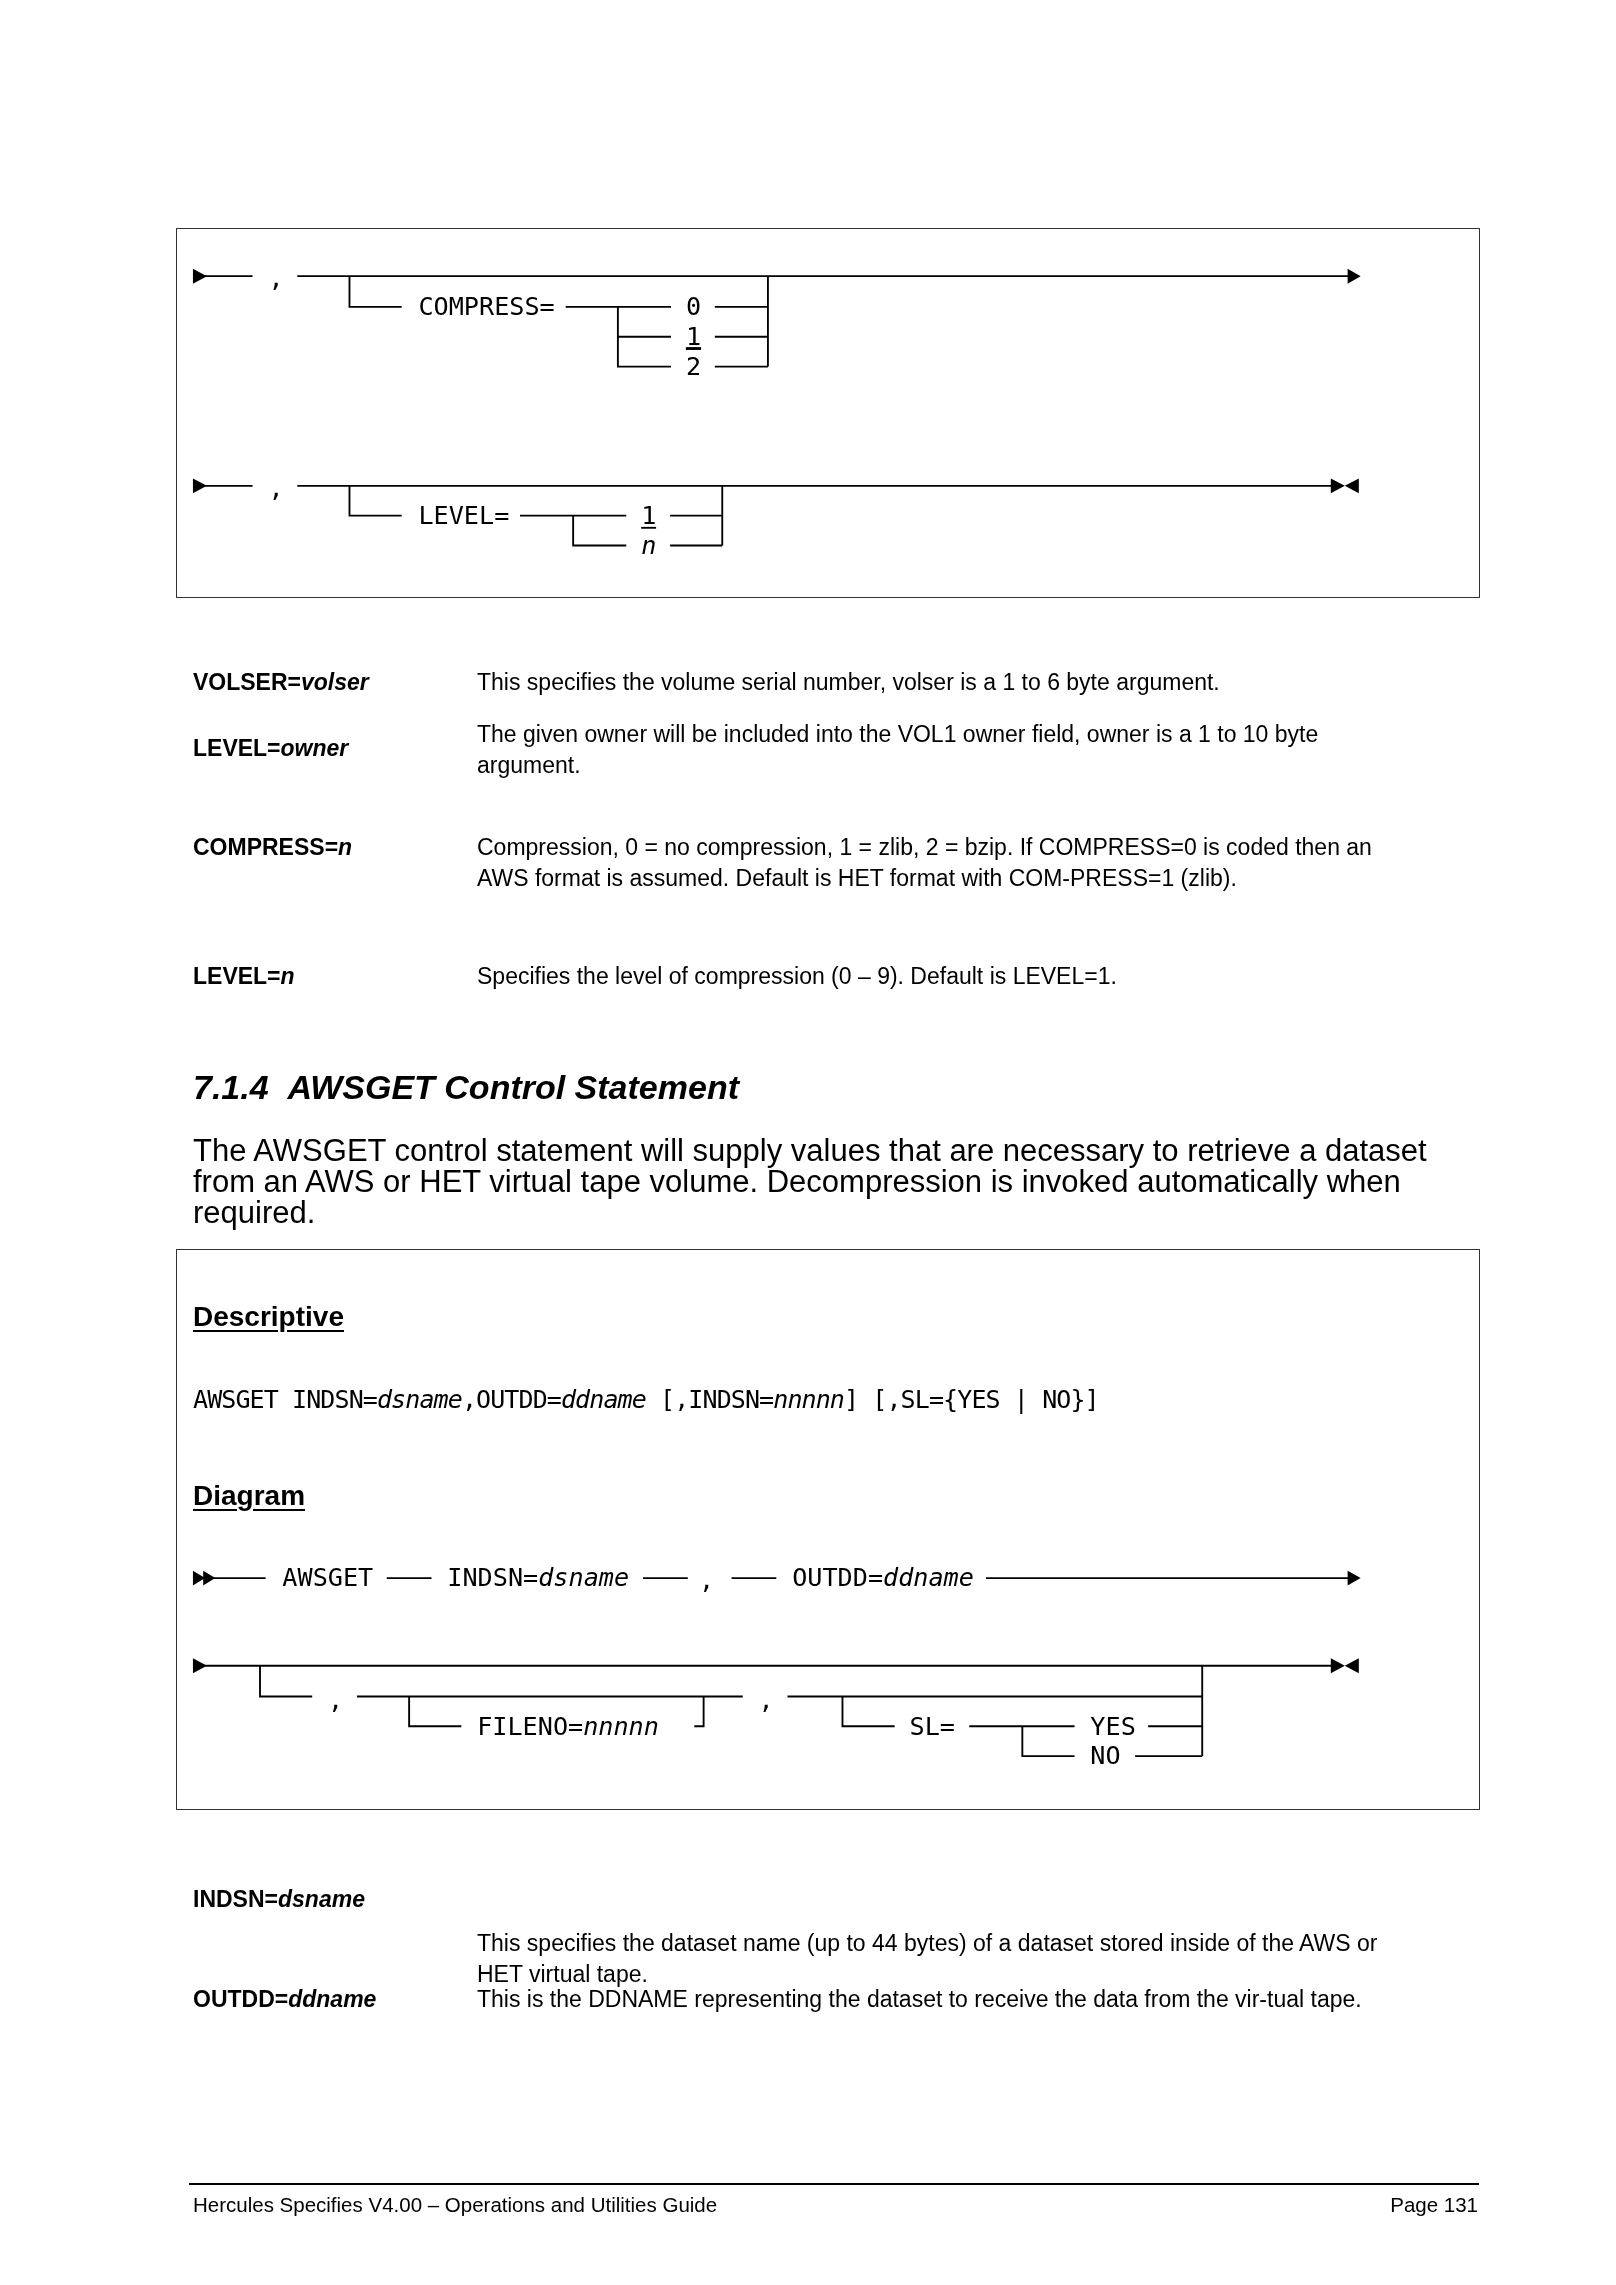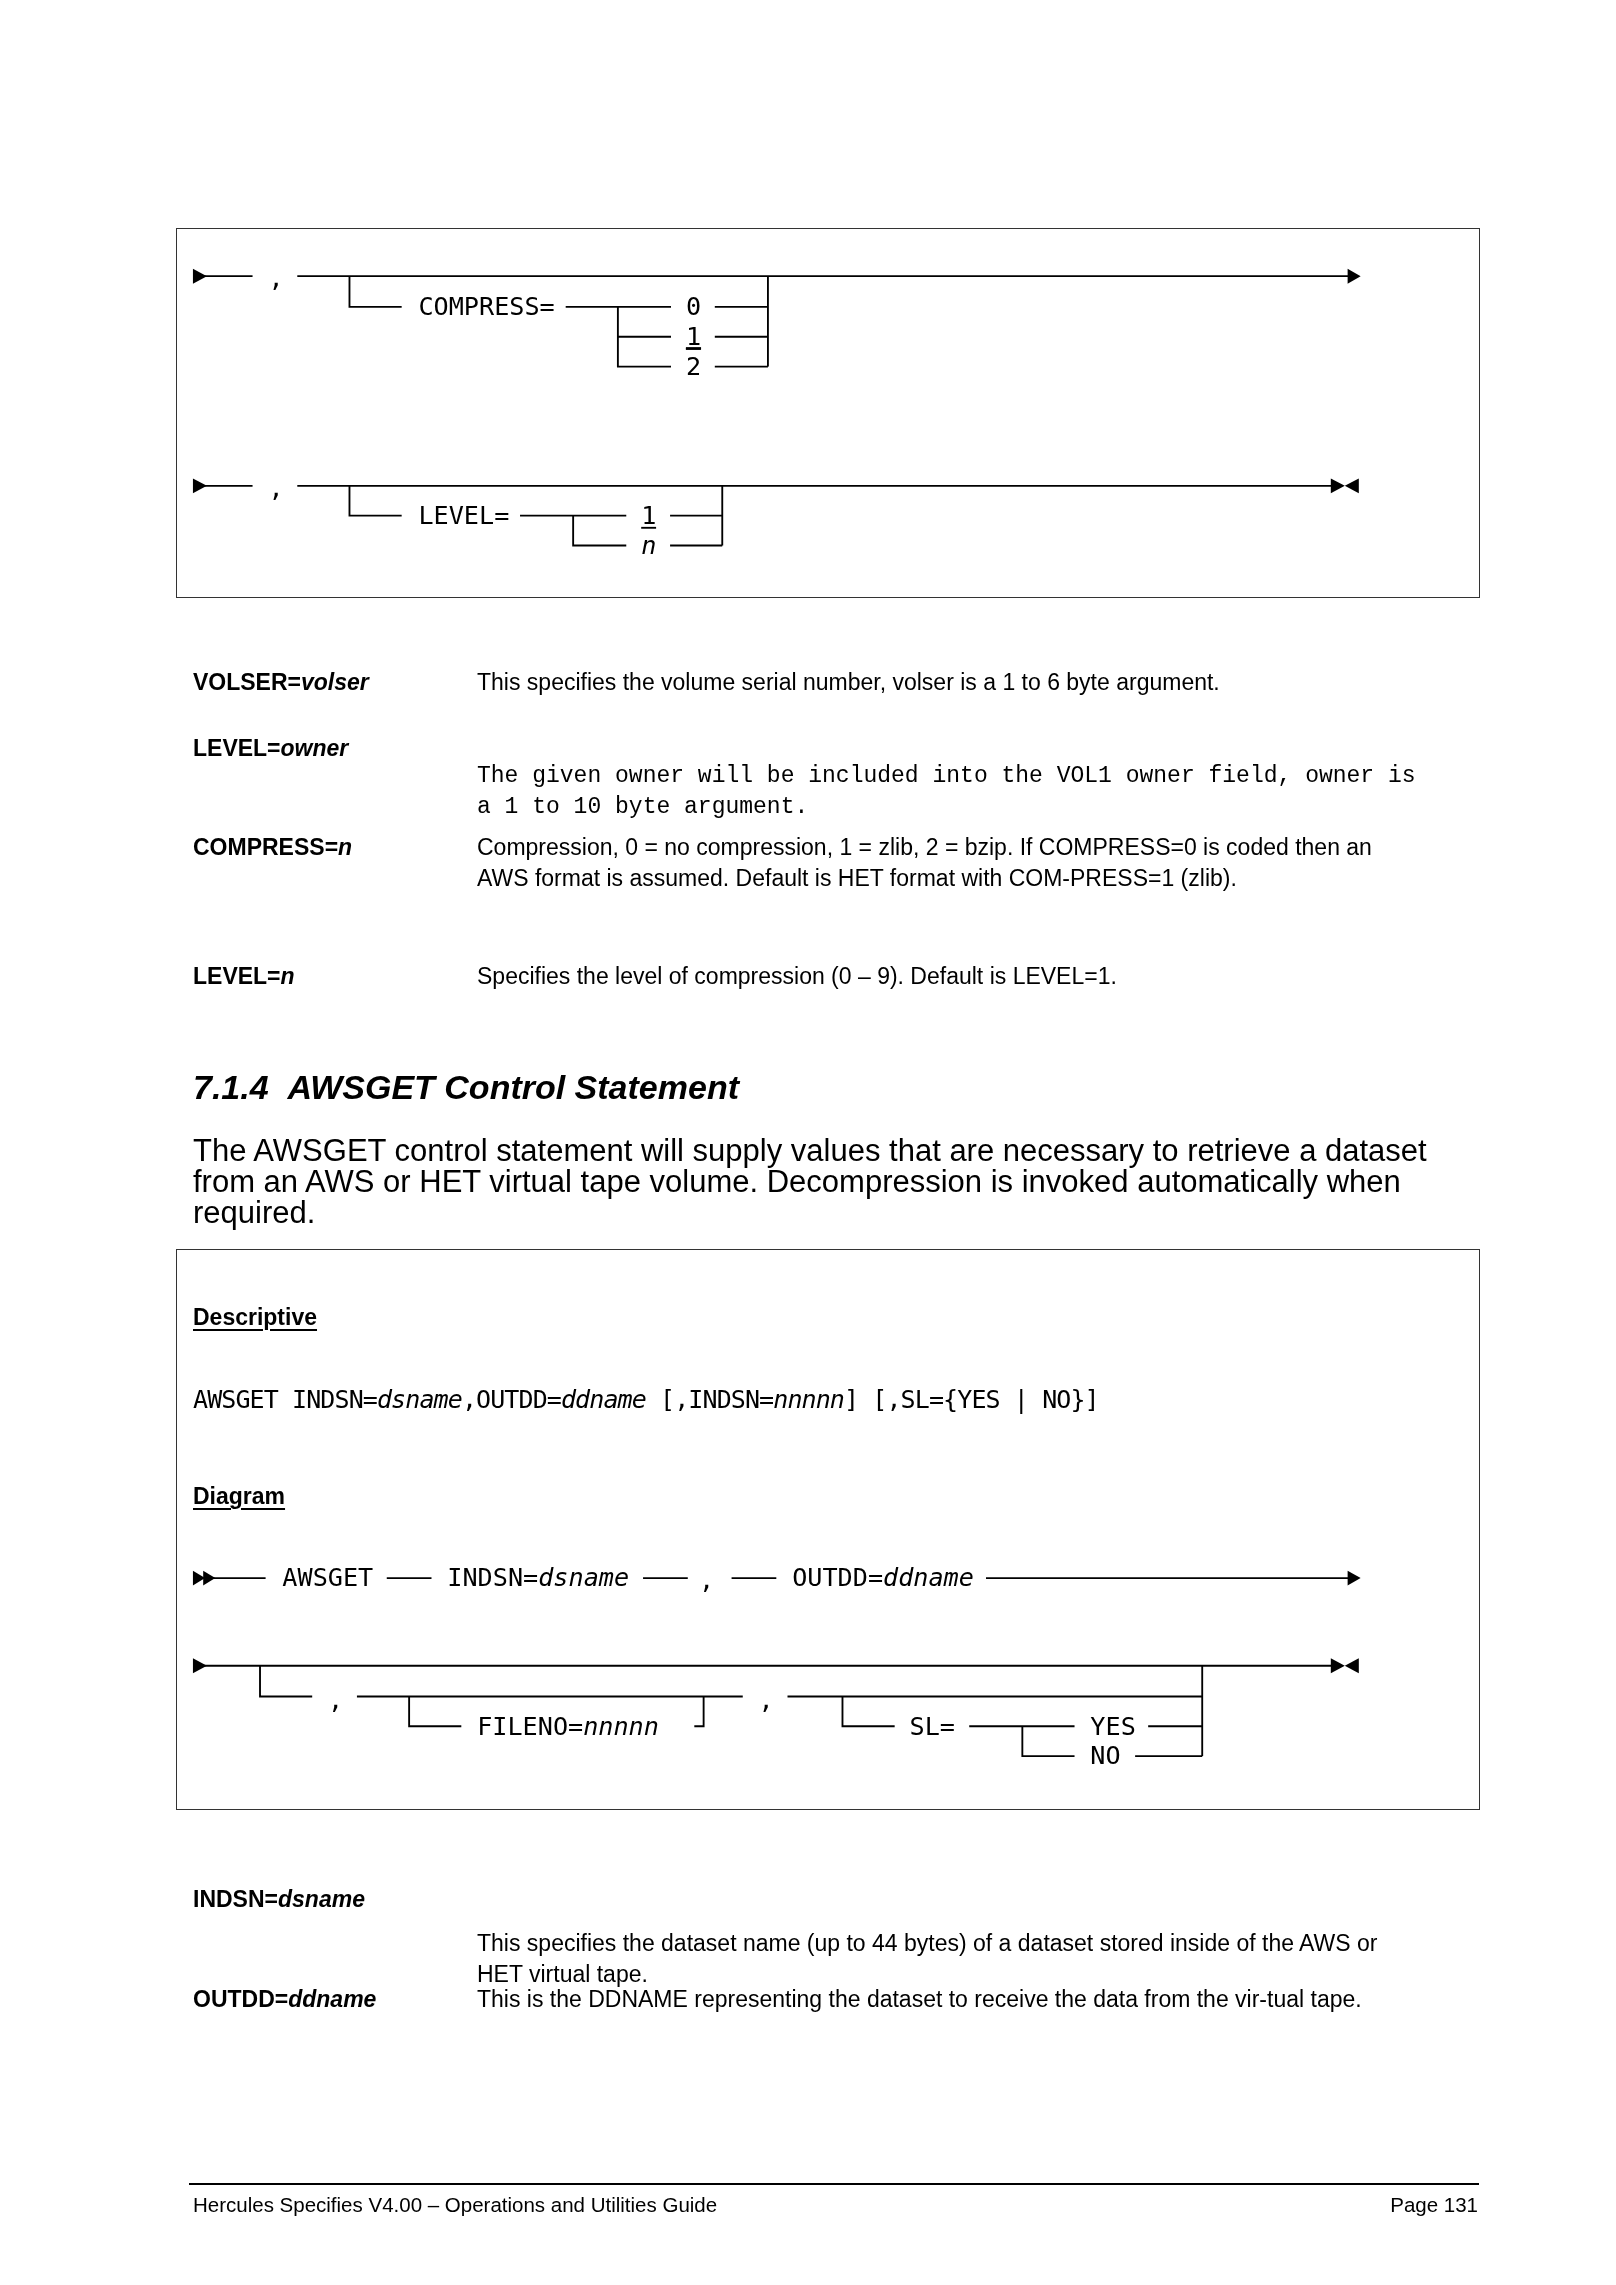--- a/index.html
+++ b/index.html
@@ -6,21 +6,21 @@
   body { width: 1616px; height: 2286px; position: relative; overflow: hidden;
          font-family: "Liberation Sans", sans-serif; color: #000; }
   .abs { position: absolute; }
   .box { position: absolute; border: 1.9px solid #333; background: #fff; box-sizing: border-box; }
   .mono { font-family: "DejaVu Sans Mono", "Liberation Mono", monospace; }
   .label { position: absolute; left: 193px; font-size: 23px; font-weight: bold; line-height: 31px; white-space: nowrap; }
   .label i { font-style: italic; }
   .desc { position: absolute; left: 477px; width: 951px; font-size: 23px; line-height: 31px; }
   .heading { position: absolute; left: 193px; font-size: 34px; font-weight: bold; font-style: italic; line-height: 45px; white-space: nowrap; }
   .para { position: absolute; left: 193px; width: 1268px; font-size: 31px; line-height: 31px; }
-  .sub { position: absolute; left: 193px; font-size: 23px; font-weight: bold; text-decoration: underline; text-underline-offset: 3.7px; line-height: 28px; }
+  .sub { position: absolute; left: 193px; font-size: 28px; font-weight: bold; text-decoration: underline; text-underline-offset: 3.7px; line-height: 28px; }
   .syntax { position: absolute; left: 193px; font-size: 25px; line-height: 32px; white-space: nowrap; letter-spacing: -0.9px; }
   .syntax i { font-style: italic; }
   svg text { font-family: "DejaVu Sans Mono", "Liberation Mono", monospace; font-size: 27px; fill: #000; }
   .footer-rule { position: absolute; left: 189px; top: 2183px; width: 1290px; height: 0; border-top: 2.8px solid #000; }
   .footer-left { position: absolute; left: 193px; top: 2193px; font-size: 20.5px; line-height: 24px; white-space: nowrap; }
   .footer-right { position: absolute; right: 138px; top: 2193px; font-size: 20.5px; line-height: 24px; white-space: nowrap; }
 </style>
 </head>
 <body>
 
@@ -70,21 +70,21 @@
 </svg>
 
 <div class="label" style="top:667px;">
   <span>VOLSER=</span><i>volser</i>
 </div>
 <div class="desc" style="top:667px;">This specifies the volume serial number, volser is a 1 to 6 byte argument.</div>
 
 <div class="label" style="top:733px;">
   <span>LEVEL=</span><i>owner</i>
 </div>
-<div class="desc" style="top:761px;font-family:Liberation Mono, monospace;">The given owner will be included into the VOL1 owner field, owner is a 1 to 10 byte argument.</div>
+<div class="desc" style="top:719px;">The given owner will be included into the VOL1 owner field, owner is a 1 to 10 byte argument.</div>
 
 <div class="label" style="top:832px;">
   <span>COMPRESS=</span><i>n</i>
 </div>
 <div class="desc" style="top:832px;">Compression, 0 = no compression, 1 = zlib, 2 = bzip. If COMPRESS=0 is coded then an AWS format is assumed. Default is HET format with COM-PRESS=1 (zlib).</div>
 
 <div class="label" style="top:961px;">
   <span>LEVEL=</span><i>n</i>
 </div>
 <div class="desc" style="top:961px;">Specifies the level of compression (0 – 9). Default is LEVEL=1.</div>

